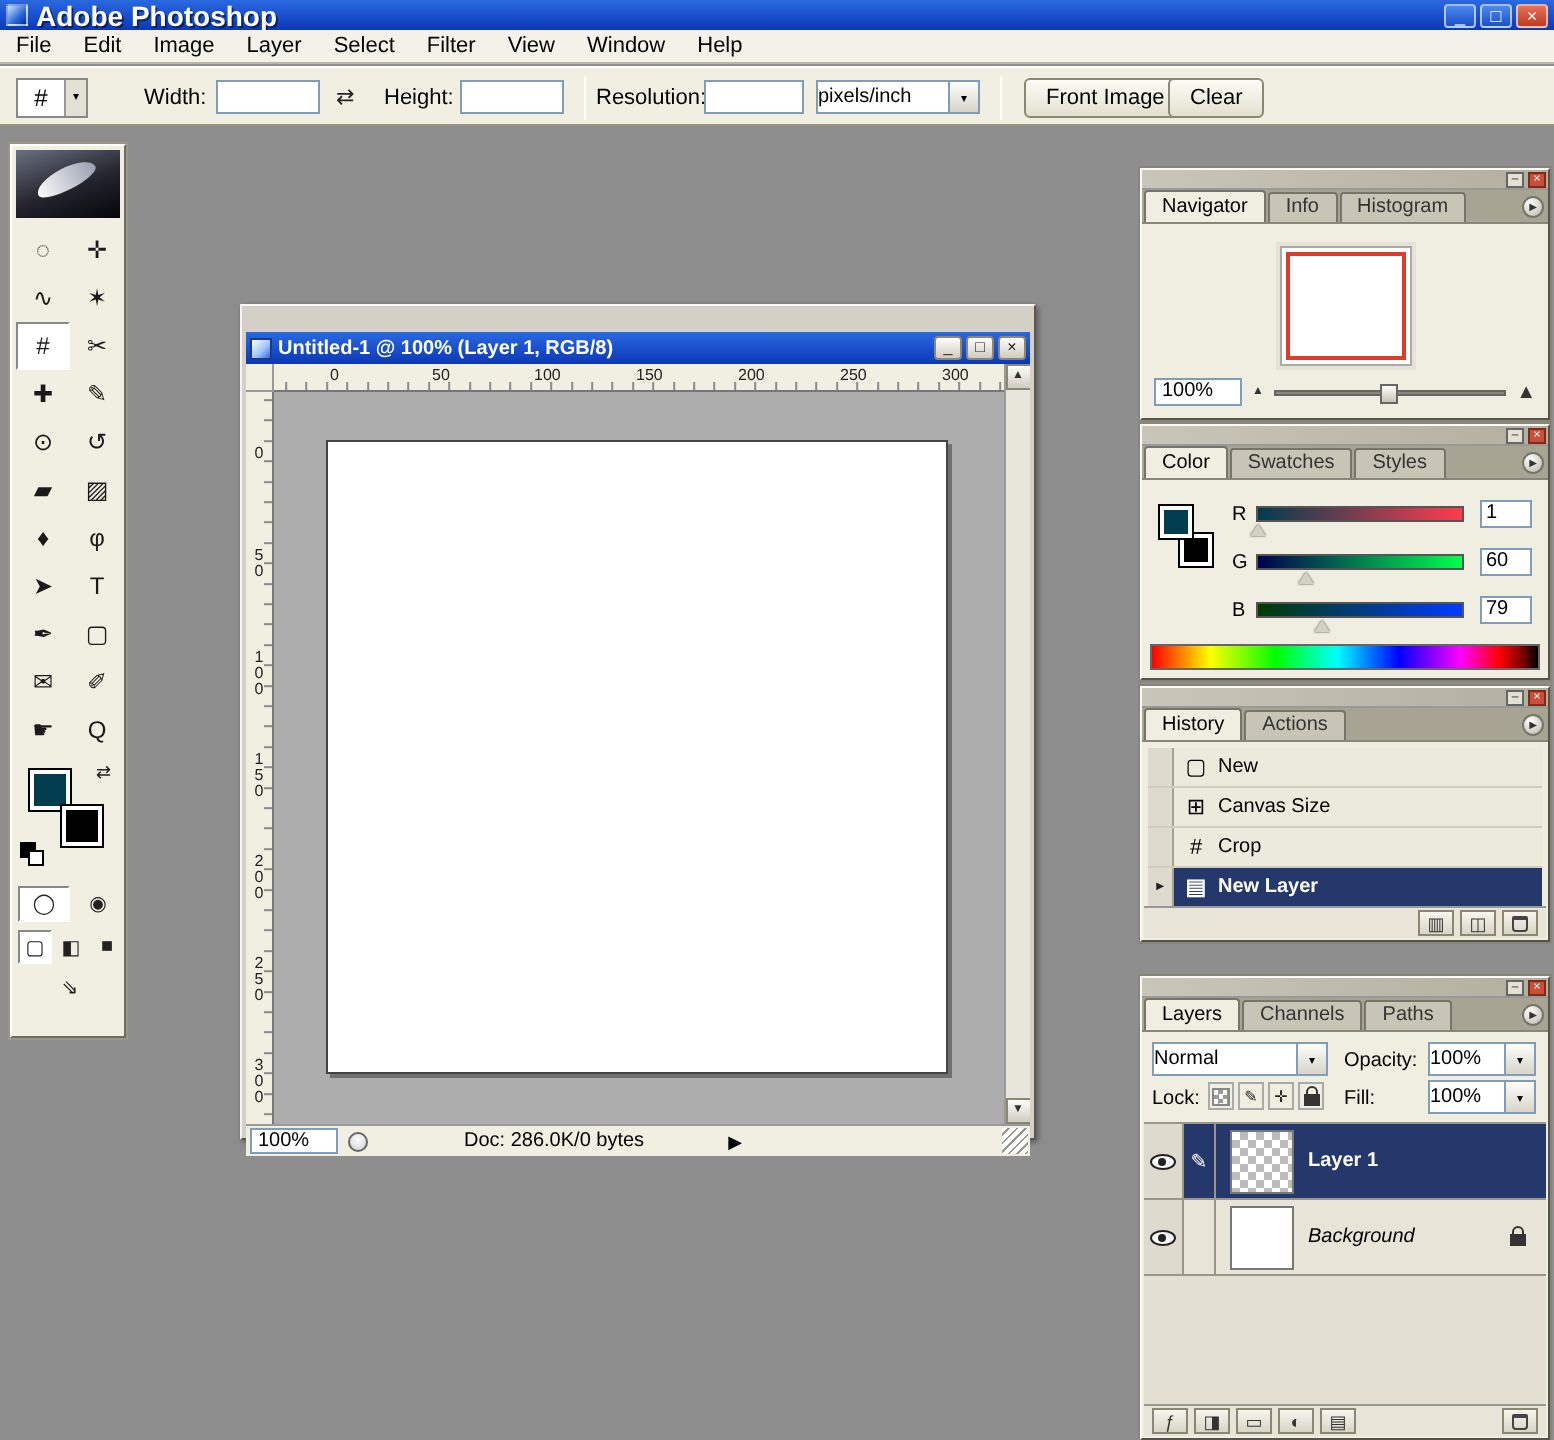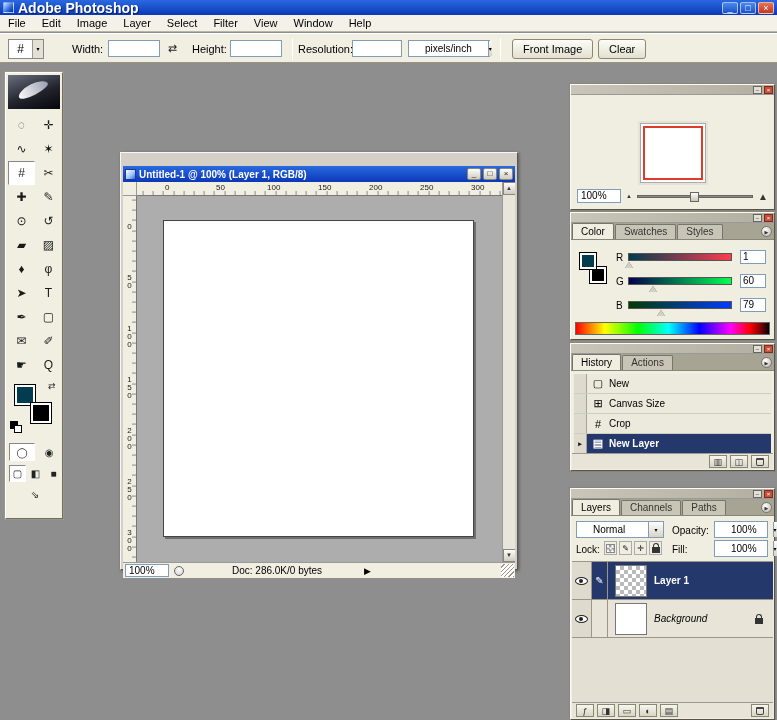--- a/index.html
+++ b/index.html
@@ -23,21 +23,21 @@
   
   .optionsbar{position:absolute;left:0;top:33px;width:777px;height:30px;background:#f1efe2;border-bottom:1px solid #999484;border-top:1px solid #fff;}
   .tool-preset{position:absolute;left:8px;top:5px;width:36px;height:20px;background:#fff;border:1px solid #888;display:flex;}
   .tp-icon{width:23px;text-align:center;font-size:12px;line-height:18px;}
   .tp-arrow{width:11px;background:#e4e1d4;border-left:1px solid #999;font-size:6px;line-height:18px;text-align:center;}
   .ob-label{position:absolute;font-size:11px;color:#000;top:9px;}
   .ob-input{position:absolute;top:6px;height:17px;background:#fff;border:1px solid #7f9db9;font-size:11px;padding:0 2px;width:52px;}
   .ob-swap{position:absolute;top:8px;font-size:11px;color:#222;}
   .ob-sep{position:absolute;top:4px;width:1px;height:22px;background:#aba895;border-right:1px solid #fff;}
   .ob-select{position:absolute;top:6px;height:17px;background:#fff;border:1px solid #7f9db9;font-size:10px;display:flex;align-items:center;}
-  .sel-text{padding:0 16px;flex:1;white-space:nowrap;}
+  .sel-text{padding:0 0;flex:1;white-space:nowrap;}
   .sel-arrow{width:15px;height:100%;background:linear-gradient(180deg,#fdfdfb,#d8d4c8);border-left:1px solid #7f9db9;font-size:6px;display:flex;align-items:center;justify-content:center;}
   .ob-button{position:absolute;top:5px;height:20px;background:linear-gradient(180deg,#fdfdf6,#e3e0d0);border:1px solid #8a8873;border-radius:3px;font-size:11px;padding:0 10px;line-height:18px;color:#000;}
 
   
   .toolbox{position:absolute;left:5px;top:72px;width:58px;height:447px;background:#f1efe2;
     border:1px solid;border-color:#fff #6f6d62 #6f6d62 #fff;box-shadow:0 0 0 1px #9a978a;}
   .tb-logo{position:absolute;left:2px;top:2px;width:52px;height:34px;background:linear-gradient(160deg,#6a7080 0%,#23242c 55%,#05060a 100%);overflow:hidden;}
   .feather{position:absolute;left:9px;top:9px;width:32px;height:11px;background:linear-gradient(90deg,#fafafa,#9aa0b0);border-radius:50%/60% 60% 40% 40%;transform:rotate(-27deg);}
   .tool-grid{position:absolute;left:2px;top:40px;width:54px;display:grid;grid-template-columns:27px 27px;grid-auto-rows:24px;}
   .tool{display:flex;align-items:center;justify-content:center;font-size:12px;color:#1a1a1a;}
@@ -207,21 +207,21 @@
     <input class="ob-input" style="left: 230px;" value="">
     <div class="ob-sep" style="left:292px"></div>
     <span class="ob-label" style="left:298px">Resolution:</span>
     <input class="ob-input" style="left: 352px; width: 50px;" value="">
     <div class="ob-select" style="left:408px;width:82px">
       <span class="sel-text">pixels/inch</span>
       <span class="sel-arrow">▾</span>
     </div>
     <div class="ob-sep" style="left:500px"></div>
     <div class="ob-button" style="left:512px">Front Image</div>
-    <div class="ob-button" style="left:598px">Clear</div>
+    <div class="ob-button" style="left:584px">Clear</div>
   </div>
 
   <div class="toolbox">
     <div class="tb-logo">
       <div class="feather"></div>
     </div>
     <div class="tool-grid">
         <div class="tool">◌</div>
         <div class="tool">✛</div>
         <div class="tool">∿</div>
@@ -310,20 +310,26 @@
         <div class="doc-grip"></div>
       </div>
     </div>
   </div>
 
   <div class="palette nav-palette">
     <div class="p-title">
         <div class="p-min">–</div>
         <div class="p-close">×</div>
       </div>
+    <div class="p-tabs">
+        <div class="ptab active">Navigator</div>
+        <div class="ptab">Info</div>
+        <div class="ptab">Histogram</div>
+        <div class="p-menu">▶</div>
+      </div>
     <div class="p-body">
       <div class="nav-thumb">
         <div class="nav-viewbox" style="border-color: rgb(224, 58, 42);"></div>
       </div>
       <div class="nav-bottom">
         <div class="nav-zoom">100%</div>
         <span class="zoom-out-g">▲</span>
         <div class="nav-slider">
           <div class="nav-handle"></div>
         </div>

